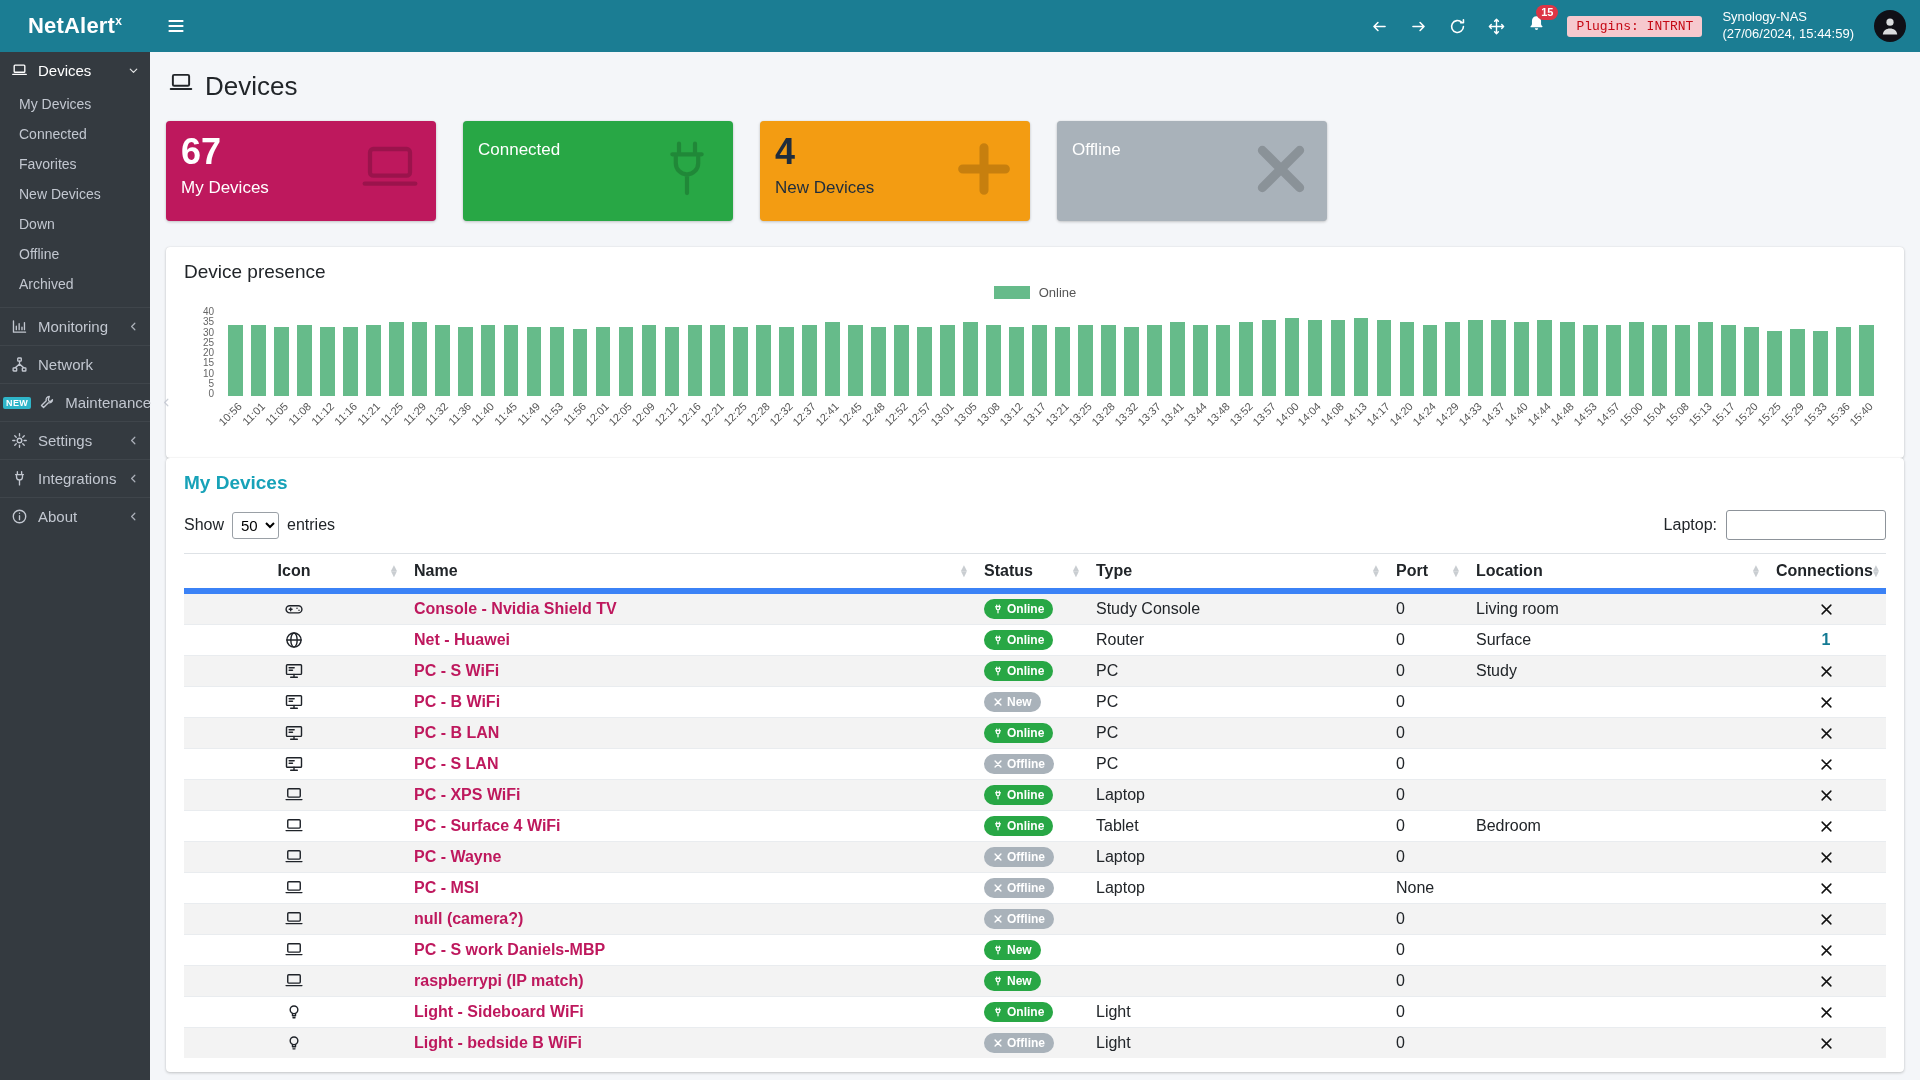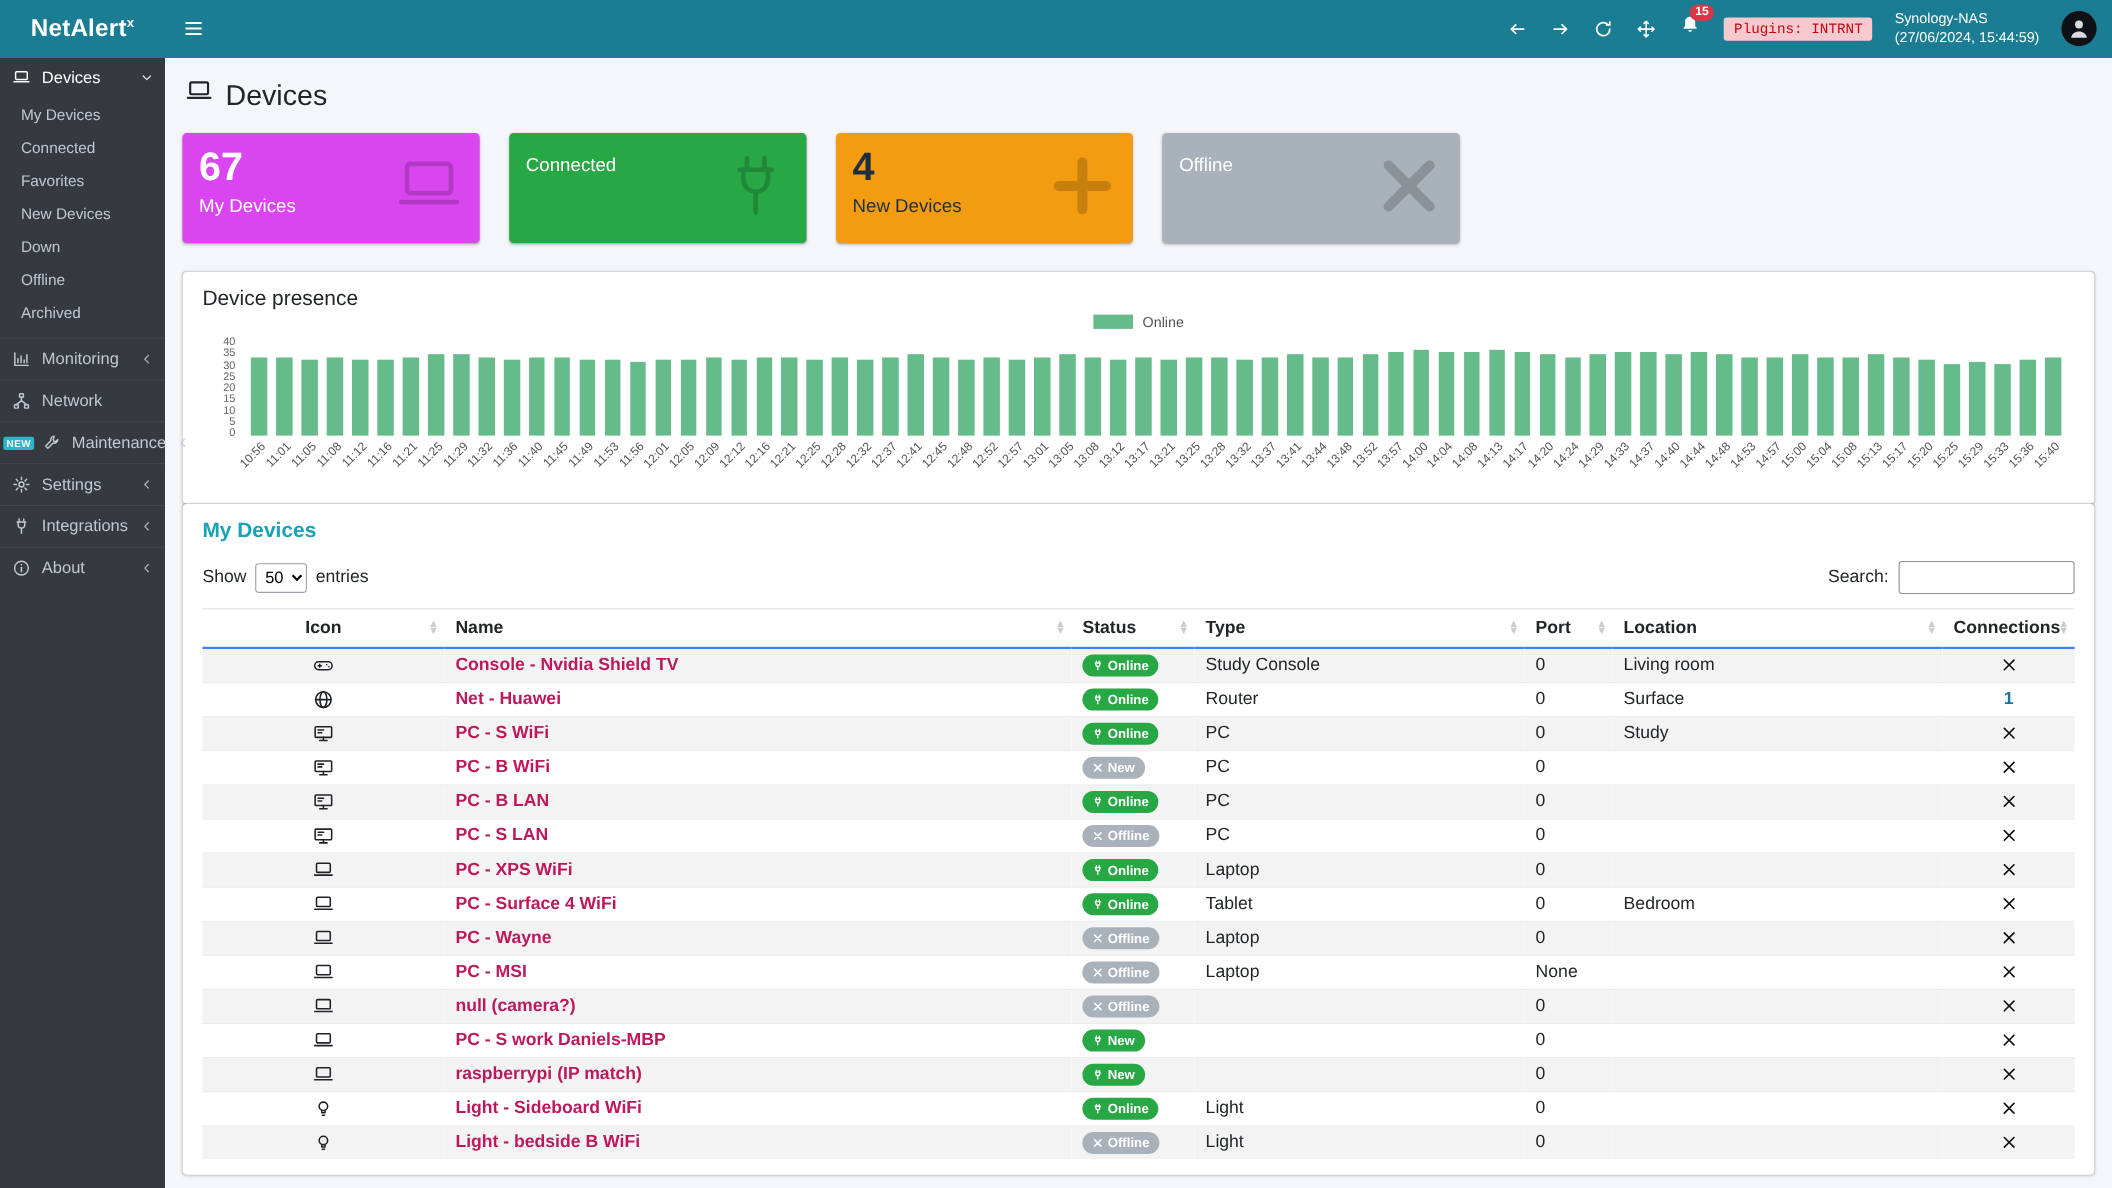--- a/index.html
+++ b/index.html
@@ -98,21 +98,21 @@
     font-size:15px; padding:3px 4px; border:1px solid #9aa0a6; border-radius:3px; background:#fff;
     font-family:"Liberation Sans", sans-serif;
   }
   .controls .search { display:flex; align-items:center; gap:9px; }
   .controls .search input {
     width:160px; height:30px; border:1px solid #8d939a; border-radius:3px; padding:2px 8px; font-size:15px;
     font-family:"Liberation Sans", sans-serif;
   }
   table { width:100%; border-collapse:collapse; margin-top:13px; font-size:16px; table-layout:fixed; }
   th {
-    border-top:1px solid #dee2e6; border-bottom:2px solid #3b82f6;
+    border-top:1px solid #dee2e6; border-bottom:6px solid #3b82f6;
     padding:8px 10px; text-align:left; font-weight:700; position:relative; cursor:pointer;
   }
   th.col-center { text-align:center; }
   th .sort {
     position:absolute; right:5px; top:50%; transform:translateY(-50%);
     display:flex; flex-direction:column; line-height:.6; font-size:10px; color:#c9cdd1;
   }
   td { padding:5px 10px; border-top:1px solid #e9ecef; overflow:hidden; white-space:nowrap; }
   tbody tr:nth-child(odd) { background:#f3f3f3; }
   .cell-icon { text-align:center; color:#1f2329; }
@@ -295,21 +295,21 @@
 
   <div class="page-title">
     <span id="i-page"><svg viewBox="0 0 24 24" width="26" height="26" fill="none" stroke="currentColor" stroke-width="1.8" stroke-linecap="round" stroke-linejoin="round">
           <rect x="4.5" y="4.5" width="15" height="10" rx="1.2"></rect>
           <path d="M2.5 17.5h19"></path>
         </svg></span>
     <span>Devices</span>
   </div>
 
   <div class="summary-row" id="summary-row">
-      <div class="sbox" style="background: #d946ef;">
+      <div class="sbox" style="background: #be185d;">
         <div class="value">67</div>
         <div class="label">My Devices</div>
         <span class="sbox-icon">
           <svg viewBox="0 0 24 24" width="64" height="64" fill="none" stroke="currentColor" stroke-width="1.6" stroke-linecap="round" stroke-linejoin="round">
             <rect x="4.5" y="4.5" width="15" height="10" rx="1.2"></rect>
             <path d="M2.5 17.5h19"></path>
           </svg>
         </span>
       </div>
       <div class="sbox" style="background: rgb(40, 167, 69);">
@@ -798,21 +798,21 @@
 
   <div class="card" id="devices-card">
     <div class="card-title">My Devices</div>
     <div class="controls">
       <div class="left">
         <span>Show</span>
         <select><option>50</option></select>
         <span>entries</span>
       </div>
       <div class="search">
-        <span>Search:</span>
+        <span>Laptop:</span>
         <input type="text" style="">
       </div>
     </div>
     <table>
       <colgroup>
         <col style="width:220px">
           <col>
           <col style="width:112px">
           <col style="width:300px">
         <col style="width:80px">

